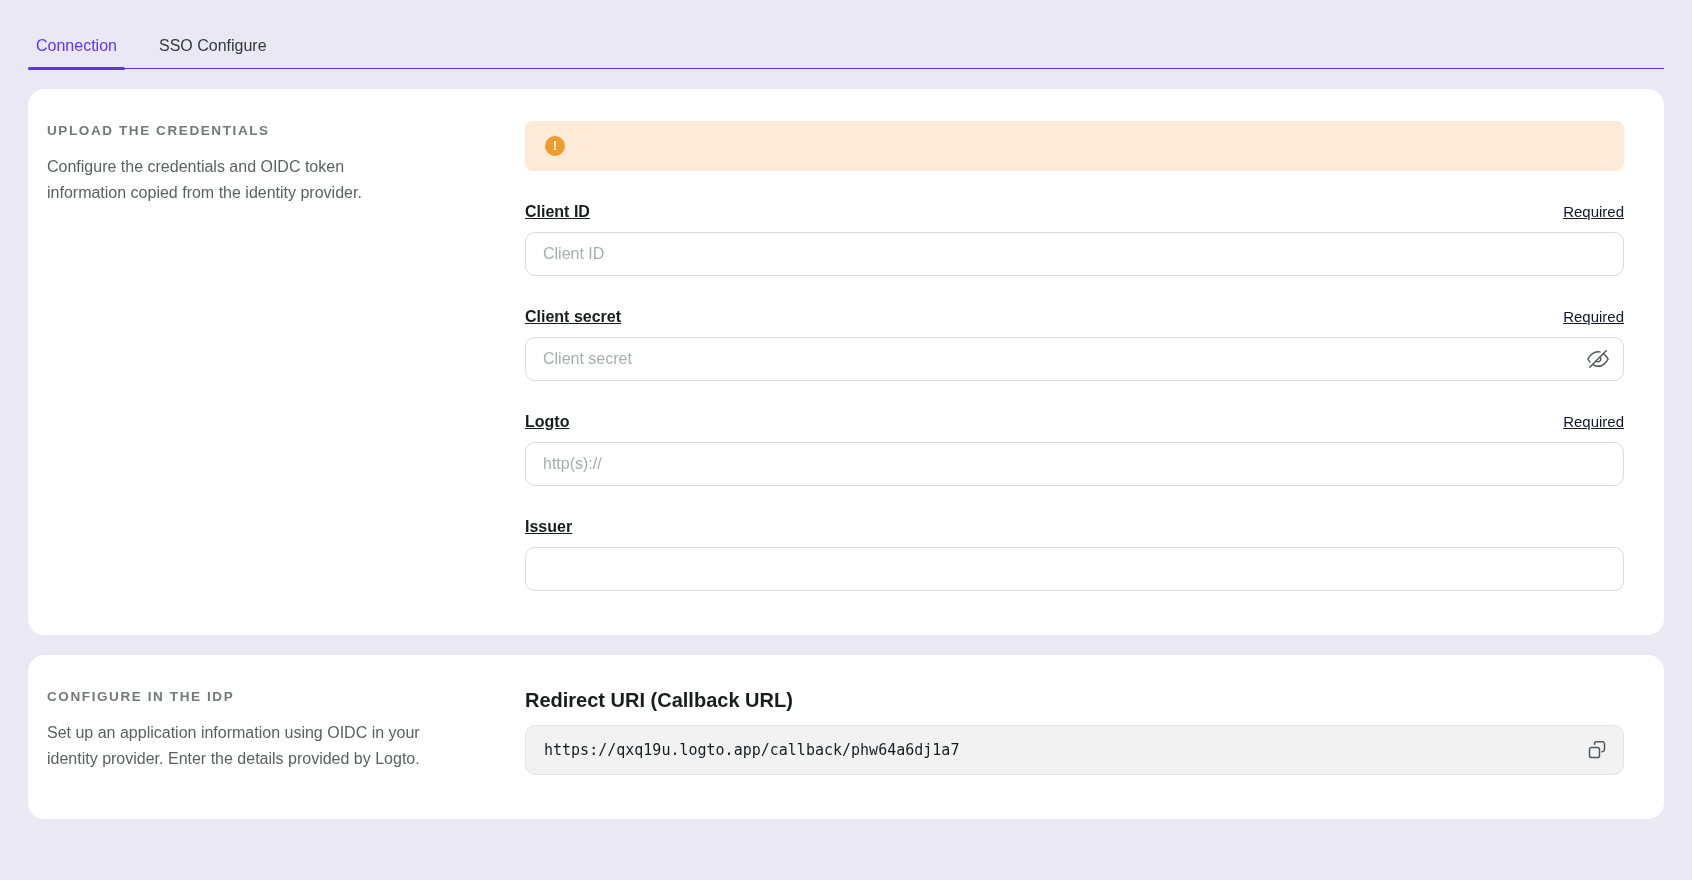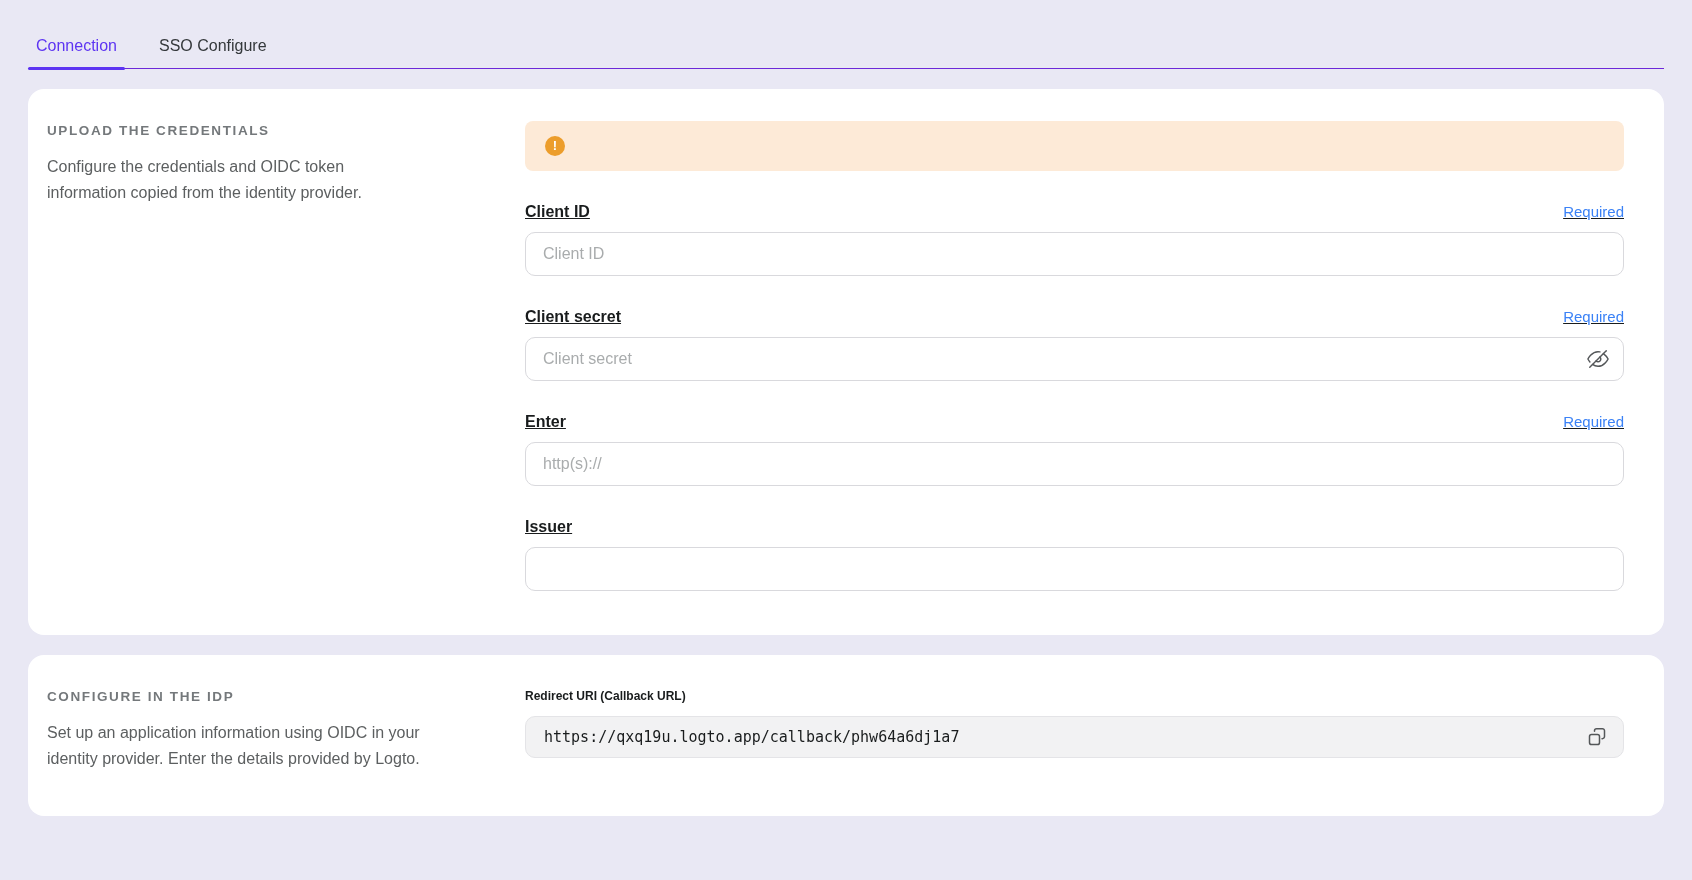--- a/index.html
+++ b/index.html
@@ -82,21 +82,21 @@
   }
   
   .field { margin-top:32px;text-decoration:underline; }
   .field-head {
     display:flex;
     justify-content:space-between;
     align-items:baseline;
     margin-bottom:11px;
   }
   .field-label { font-size:16px; font-weight:bold; color:#191c1d; }
-  .required-tag { font-size:15px; font-weight:normal; color:#3b82f6; }
+  .required-tag { font-size:15px; font-weight:normal; color:#0f172a; }
   .input-wrap { position:relative; }
   .text-input {
     width:100%;
     height:44px;
     border:1px solid #d9d9dd;
     border-radius:10px;
     background:#fff;
     padding:0 48px 0 17px;
     font-size:16px;
     font-family:"Liberation Sans", sans-serif;
@@ -107,25 +107,25 @@
   .text-input::placeholder { color:#a9acad; }
   .input-icon-btn {
     position:absolute;
     right:13px; top:50%;
     transform:translateY(-50%);
     width:26px; height:26px;
     display:flex; align-items:center; justify-content:center;
     background:none; border:none; cursor:pointer;
   }
   
-  .uri-label { font-size:12px; font-weight:bold; margin:2px 0 13px; }
+  .uri-label { font-size:20px; font-weight:bold; margin:2px 0 13px; }
   .copy-box {
     display:flex;
     align-items:center;
-    height:42px;
+    height:50px;
     background:#f2f2f3;
     border:1px solid #e4e4e7;
     border-radius:10px;
     padding:0 12px 0 18px;
   }
   .copy-box-text {
     flex:1;
     font-family:"DejaVu Sans Mono", monospace;
     font-size:15px;
     color:#191c1d;
@@ -184,21 +184,21 @@
               <path d="M14.12 14.12a3 3 0 1 1-4.24-4.24"></path>
               <line x1="3" y1="3" x2="21" y2="21"></line>
             </svg>
           </span>
         </button>
       </div>
     </div>
 
     <div class="field">
       <div class="field-head">
-        <span class="field-label">Enter</span>
+        <span class="field-label">Logto</span>
         <span class="required-tag">Required</span>
       </div>
       <div class="input-wrap">
         <input class="text-input no-suffix" type="text" placeholder="http(s)://" style="">
       </div>
     </div>
 
     <div class="field">
       <div class="field-head">
         <span class="field-label">Issuer</span>

